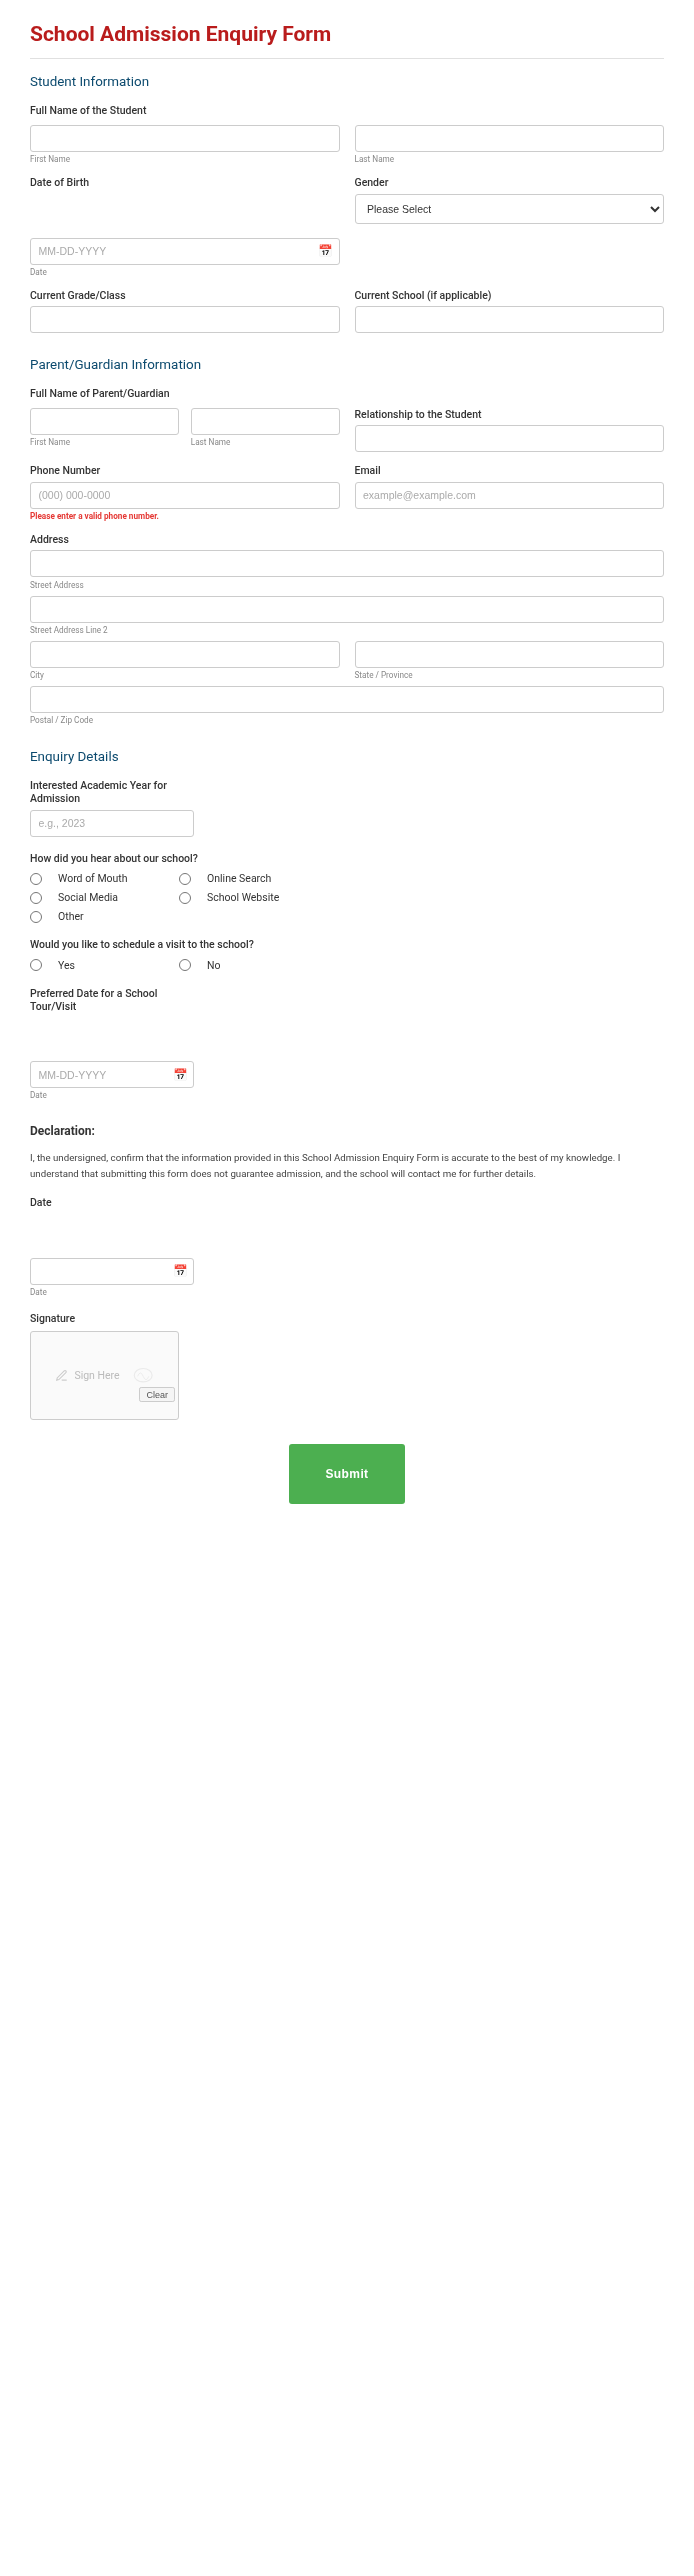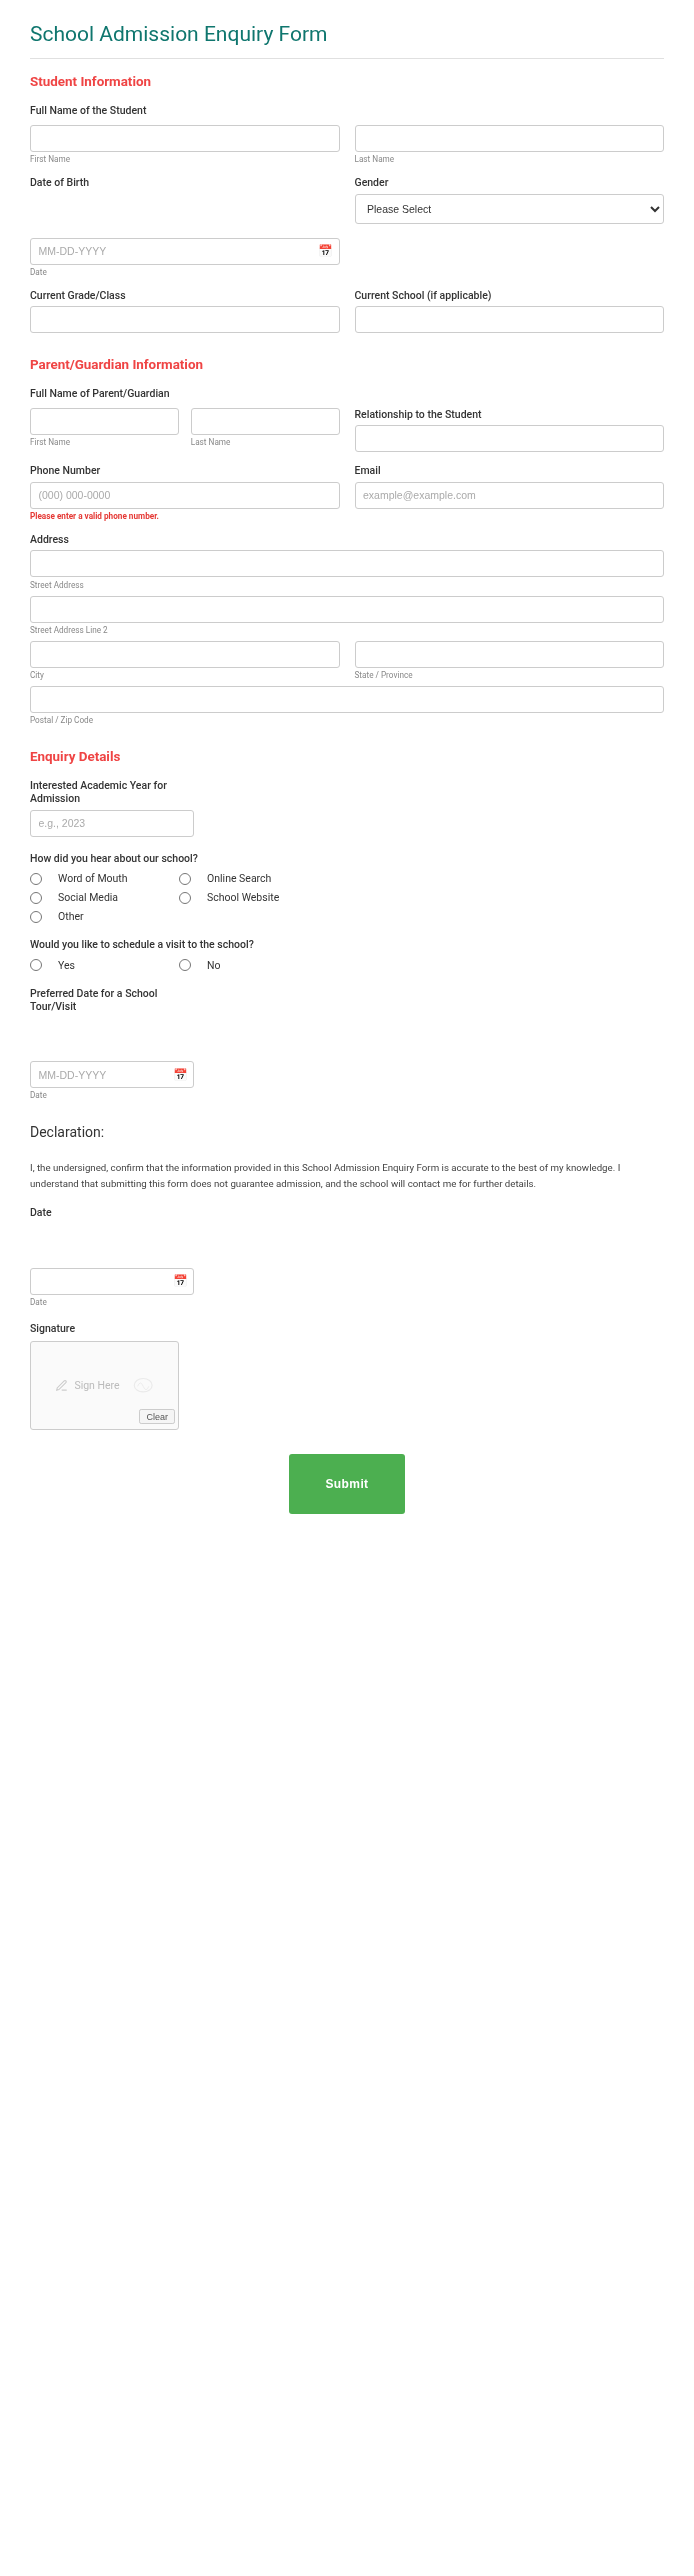--- a/index.html
+++ b/index.html
@@ -6,33 +6,33 @@
     body {
       font-family: -apple-system, BlinkMacSystemFont, 'Segoe UI', Roboto, sans-serif;
       background: #fff;
       color: #333;
       padding: 22.4px 30px;
       max-width: 694px;
       margin: 0 auto;
     }
     h1 {
       font-size: 21px;
-      font-weight: 400;
-      color: #0f766e;
+      font-weight: 700;
+      color: #b91c1c;
       margin-bottom: 15px;
       padding-bottom: 12px;
       border-bottom: 0.7px solid #e0e0e0;
     }
     .section {
       margin-bottom: 24px;
     }
     .section-title {
       font-size: 13.4px;
-      font-weight: 700;
-      color: #ef4444;
+      font-weight: 400;
+      color: #0c4a6e;
       margin-bottom: 15px;
       margin-top: 4px;
     }
     .field-row {
       display: flex;
       gap: 15px;
       margin-bottom: 12px;
     }
     .field-group {
       display: flex;
@@ -99,24 +99,24 @@
       width: 12px;
       height: 12px;
       margin: 0;
     }
     .declaration-box {
       background: #fff;
       border: none;
       margin-bottom: 12px;
     }
     .declaration-title {
-      font-size: 14px;
-      font-weight: 400;
-      color: #333;
-      margin-bottom: 20px;
+      font-size: 12px;
+      font-weight: 700;
+      color: #333;
+      margin-bottom: 12px;
     }
     .declaration-text {
       font-size: 9.7px;
       color: #444;
       line-height: 1.6;
     }
     .signature-box {
       width: 149px;
       height: 89px;
       border: 0.7px solid #ccc;
@@ -134,21 +134,21 @@
       align-items: center;
       justify-content: center;
       width: 100%;
       height: 100%;
       color: #bbb;
       font-size: 10.5px;
       gap: 6px;
     }
     .clear-btn {
       position: absolute;
-      bottom: 5px;
+      bottom: 17px;
       right: 3px;
       background: none;
       border: 0.7px solid #ccc;
       border-radius: 2.2px;
       font-size: 9px;
       color: #555;
       cursor: pointer;
       padding: 1.5px 6px;
       background: #f5f5f5;
     }

